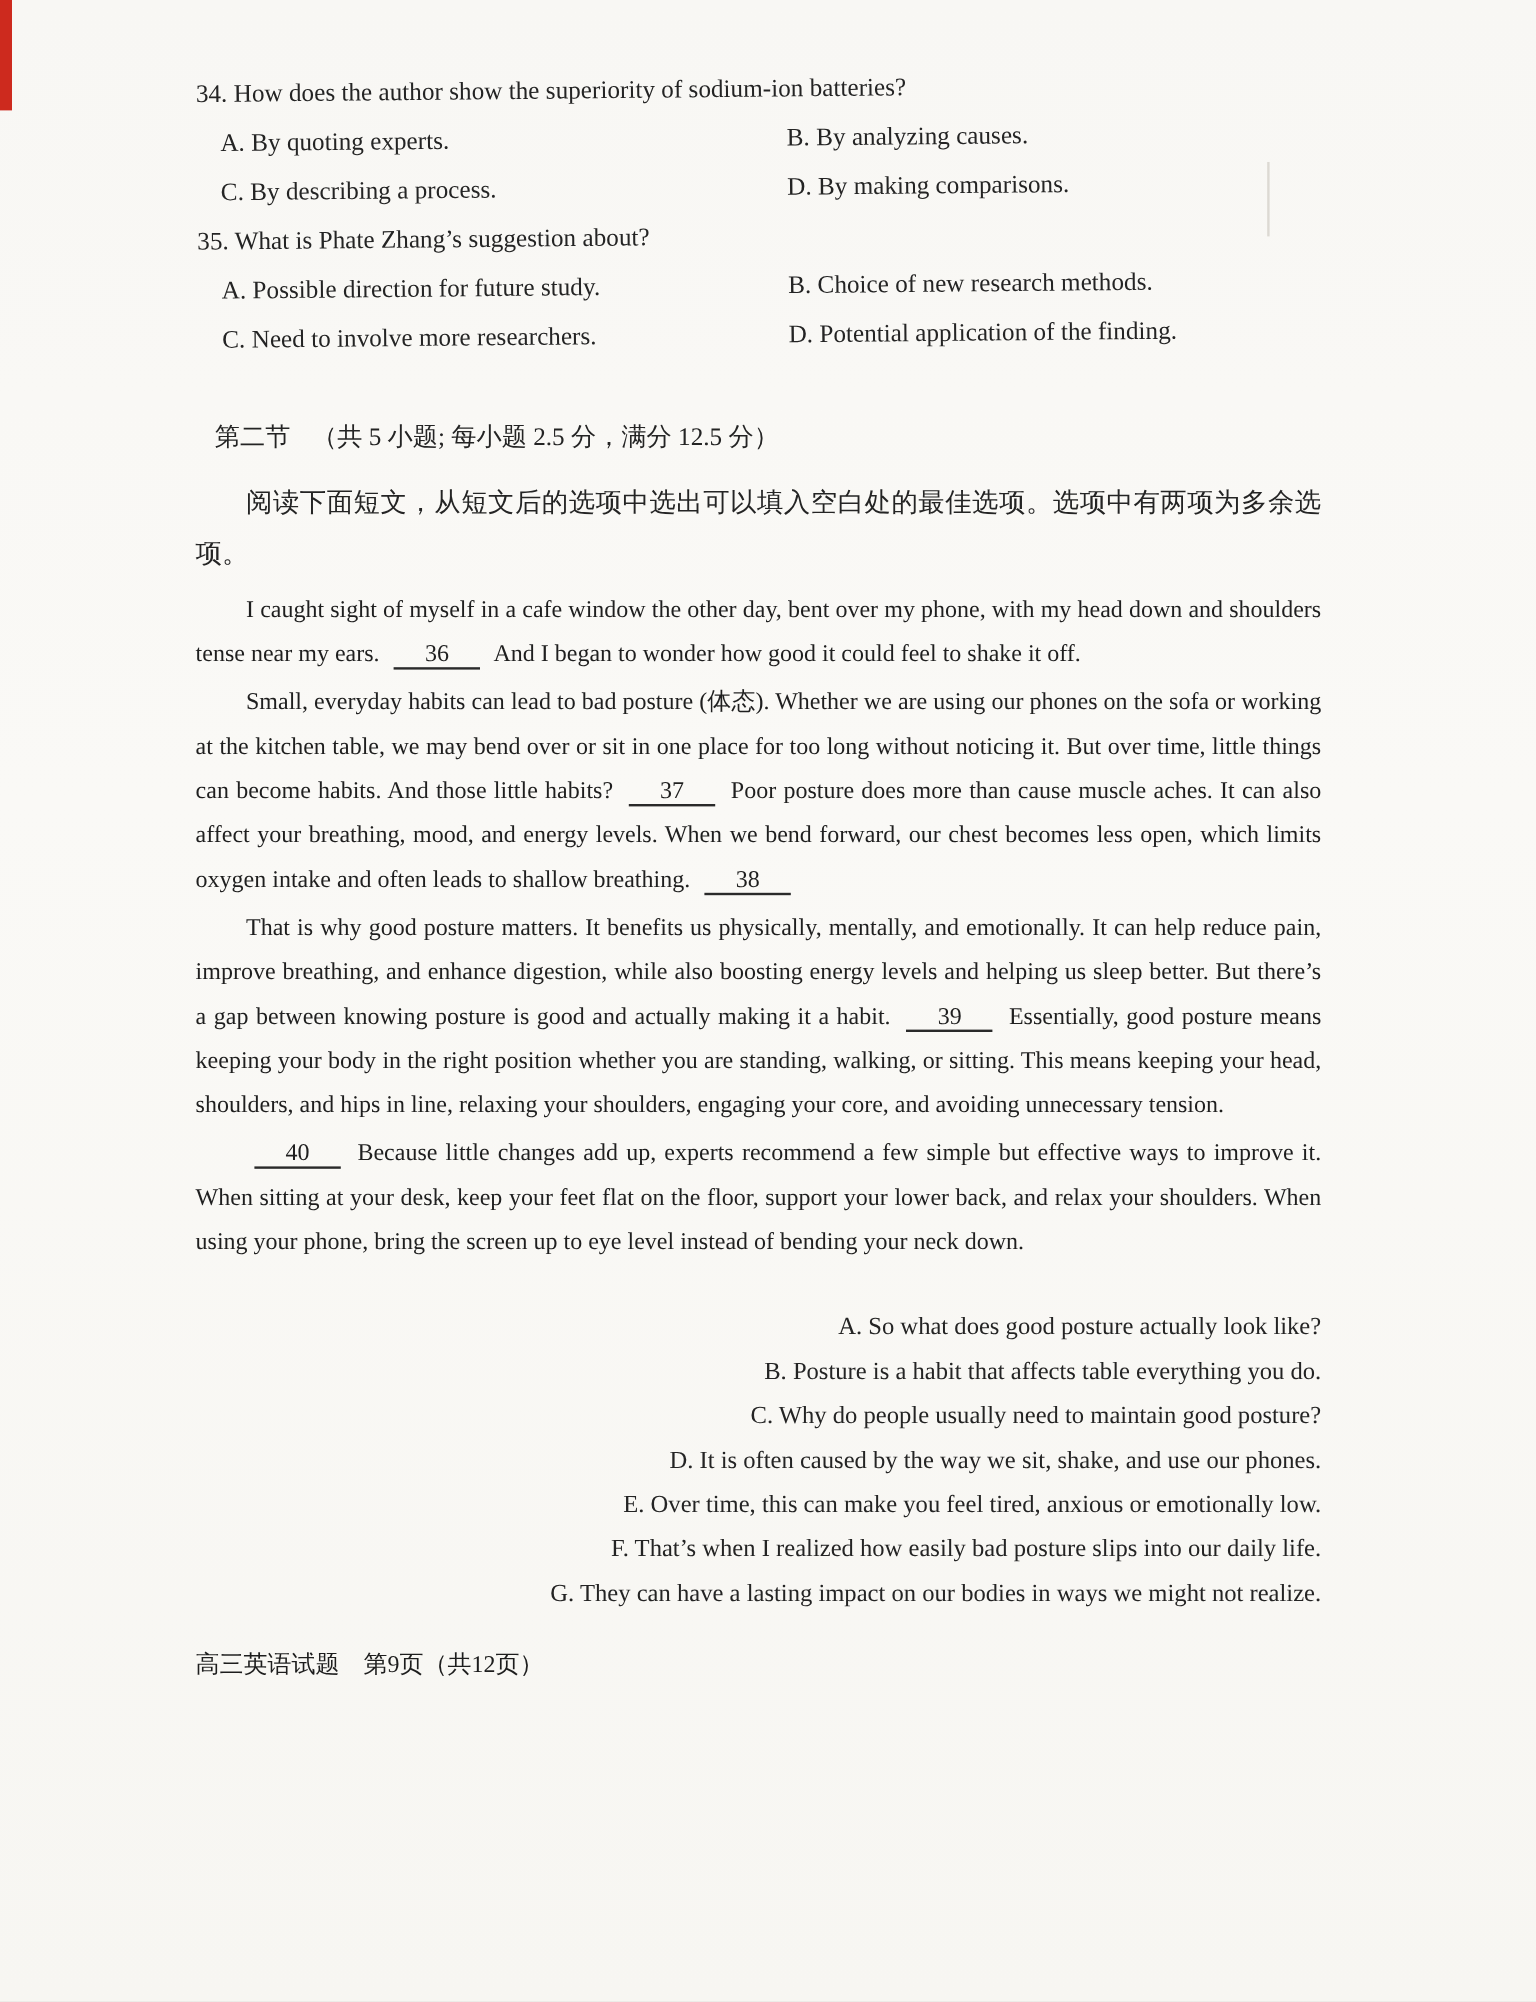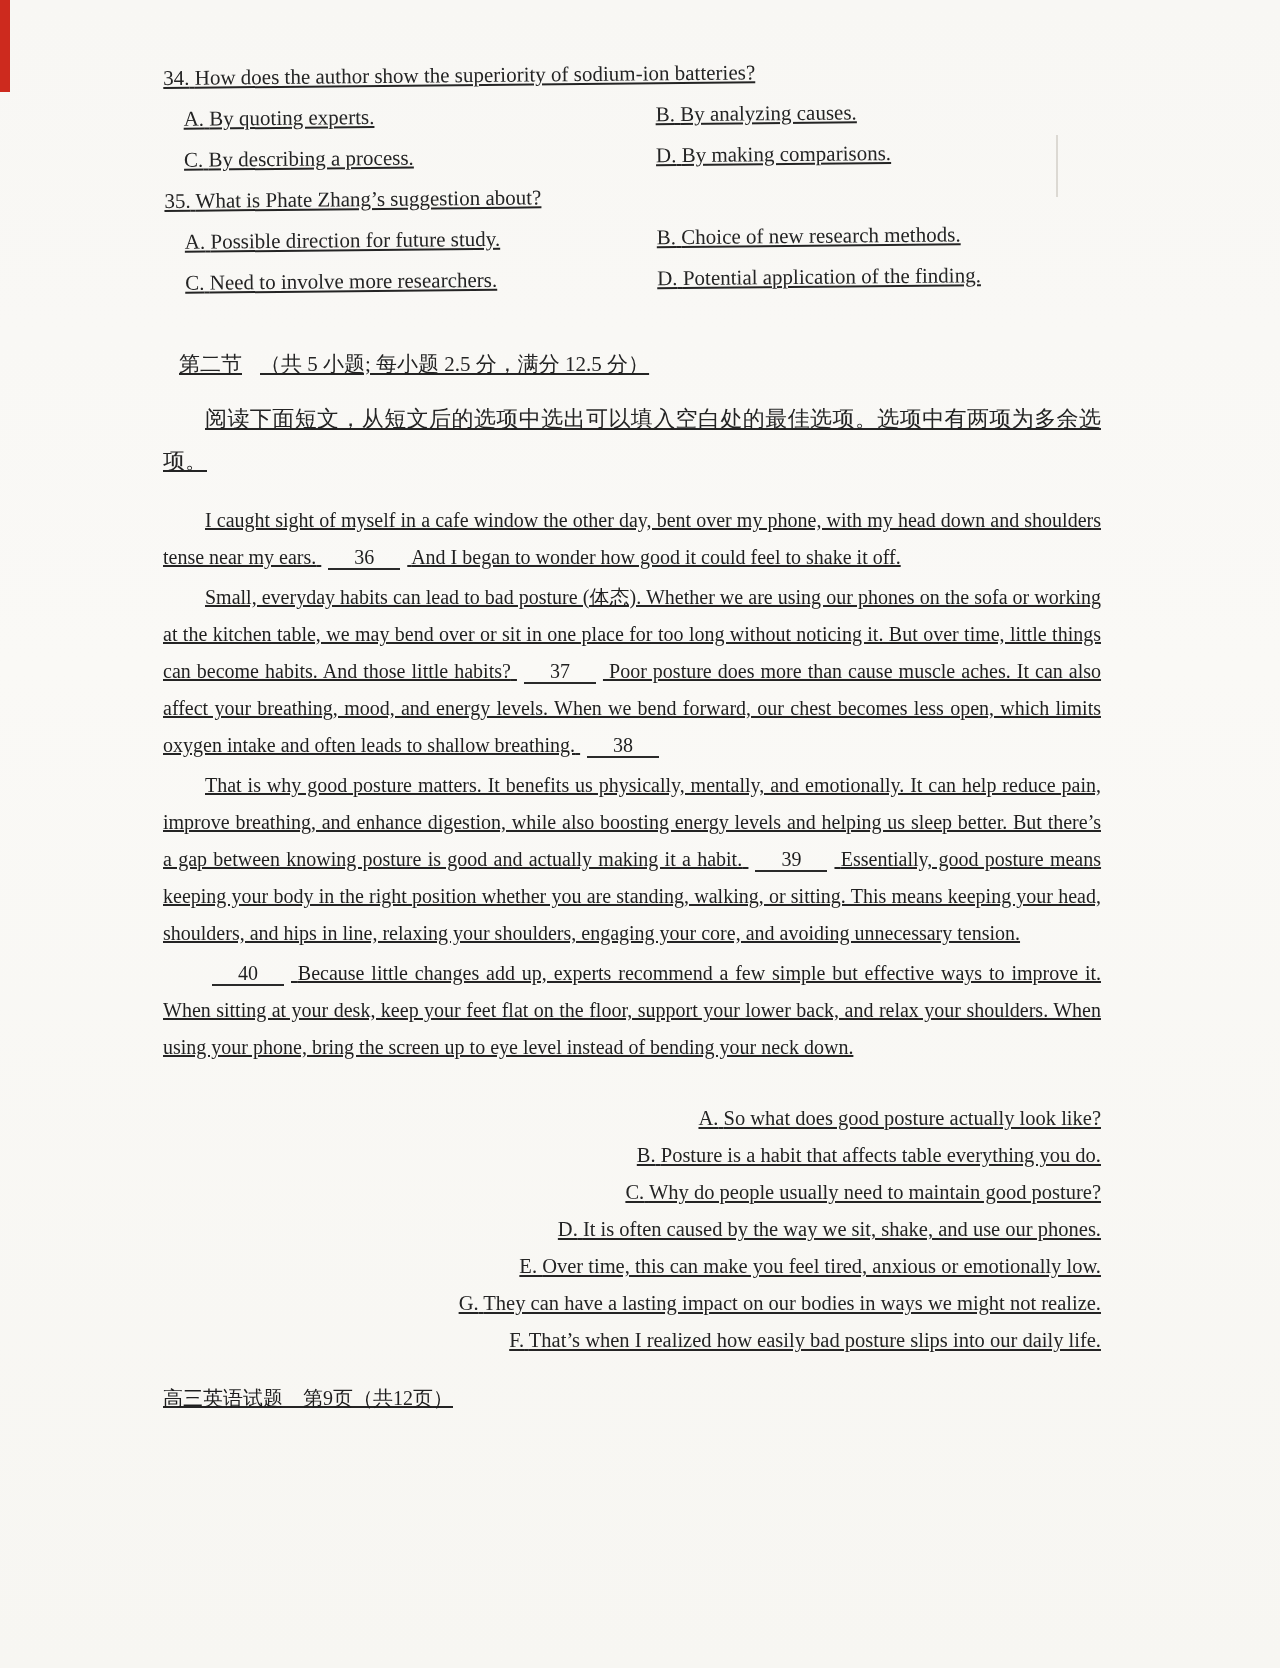--- a/index.html
+++ b/index.html
@@ -11,21 +11,20 @@
     position: relative;
     width: 1280px;
     height: 1668px;
     margin: 0 auto;
     background: linear-gradient(180deg, #f8f7f4 0%, #faf9f6 40%, #f7f6f2 100%);
     font-family: "Liberation Serif", "DejaVu Serif", serif;
     color: #242424;
     overflow: hidden;
     box-sizing: border-box;
     padding: 58px 179px 0 163px;
-    text-decoration: underline;
   }
   .red-mark {
     position: absolute;
     left: 0;
     top: 0;
     width: 10px;
     height: 92px;
     background: #cd2a1e;
   }
   .crease {
@@ -72,21 +71,21 @@
   }
   .instructions {
     margin: 2px 0 0 0;
     font-size: 22px;
     line-height: 42px;
     text-align: justify;
     text-indent: 42px;
   }
   
   .passage {
-    margin-top: 20px;
+    margin-top: 8px;
   }
   .passage p {
     margin: 0;
     font-size: 20px;
     line-height: 37px;
     text-align: justify;
     text-indent: 42px;
     color: #1f1f1f;
   }
   .passage p + p {
@@ -170,19 +169,19 @@
     <p><span class="blank">40</span> <span>Because little changes add up, experts recommend a few simple but effective ways to improve it. When sitting at your desk, keep your feet flat on the floor, support your lower back, and relax your shoulders. When using your phone, bring the screen up to eye level instead of bending your neck down.</span></p>
 
   </section>
 
   <section class="choices">
     <p class="choice"><span>A.</span> <span>So what does good posture actually look like?</span></p>
     <p class="choice"><span>B.</span> <span>Posture is a habit that affects table everything you do.</span></p>
     <p class="choice"><span>C.</span> <span>Why do people usually need to maintain good posture?</span></p>
     <p class="choice"><span>D.</span> <span>It is often caused by the way we sit, shake, and use our phones.</span></p>
     <p class="choice"><span>E.</span> <span>Over time, this can make you feel tired, anxious or emotionally low.</span></p>
+    <p class="choice"><span>F.</span> <span>That’s when I realized how easily bad posture slips into our daily life.</span></p>
     <p class="choice"><span>G.</span> <span>They can have a lasting impact on our bodies in ways we might not realize.</span></p>
-    <p class="choice"><span>F.</span> <span>That’s when I realized how easily bad posture slips into our daily life.</span></p>
   </section>
 
   <p class="footer">高三英语试题　第9页（共12页）</p>
 
 </div>
 
 </body></html>

